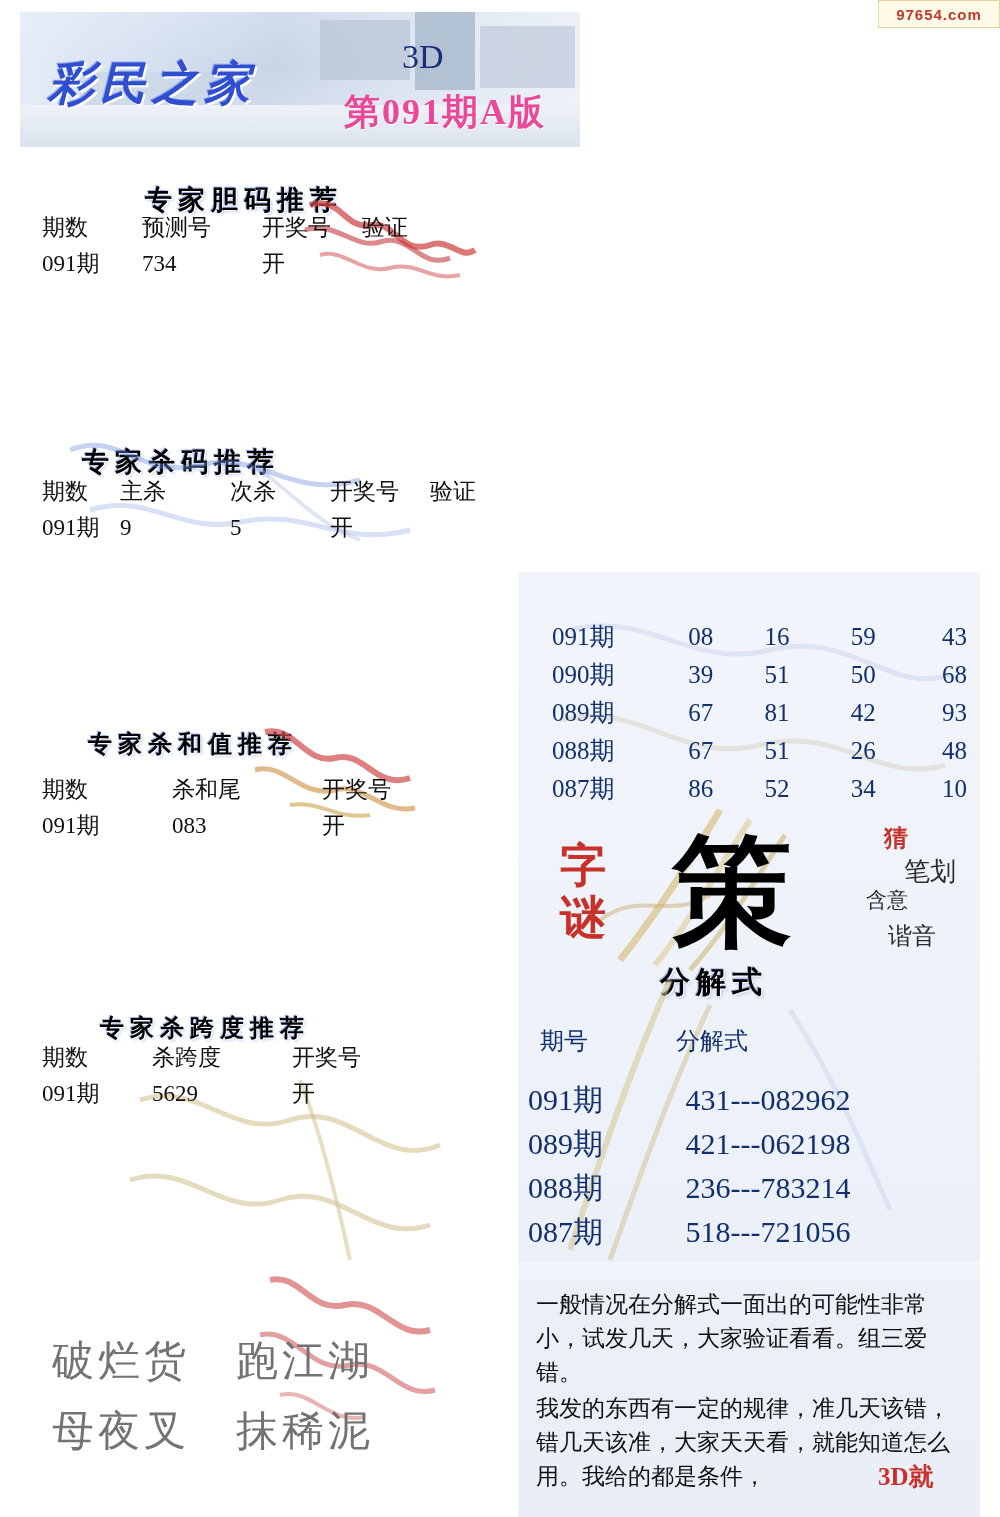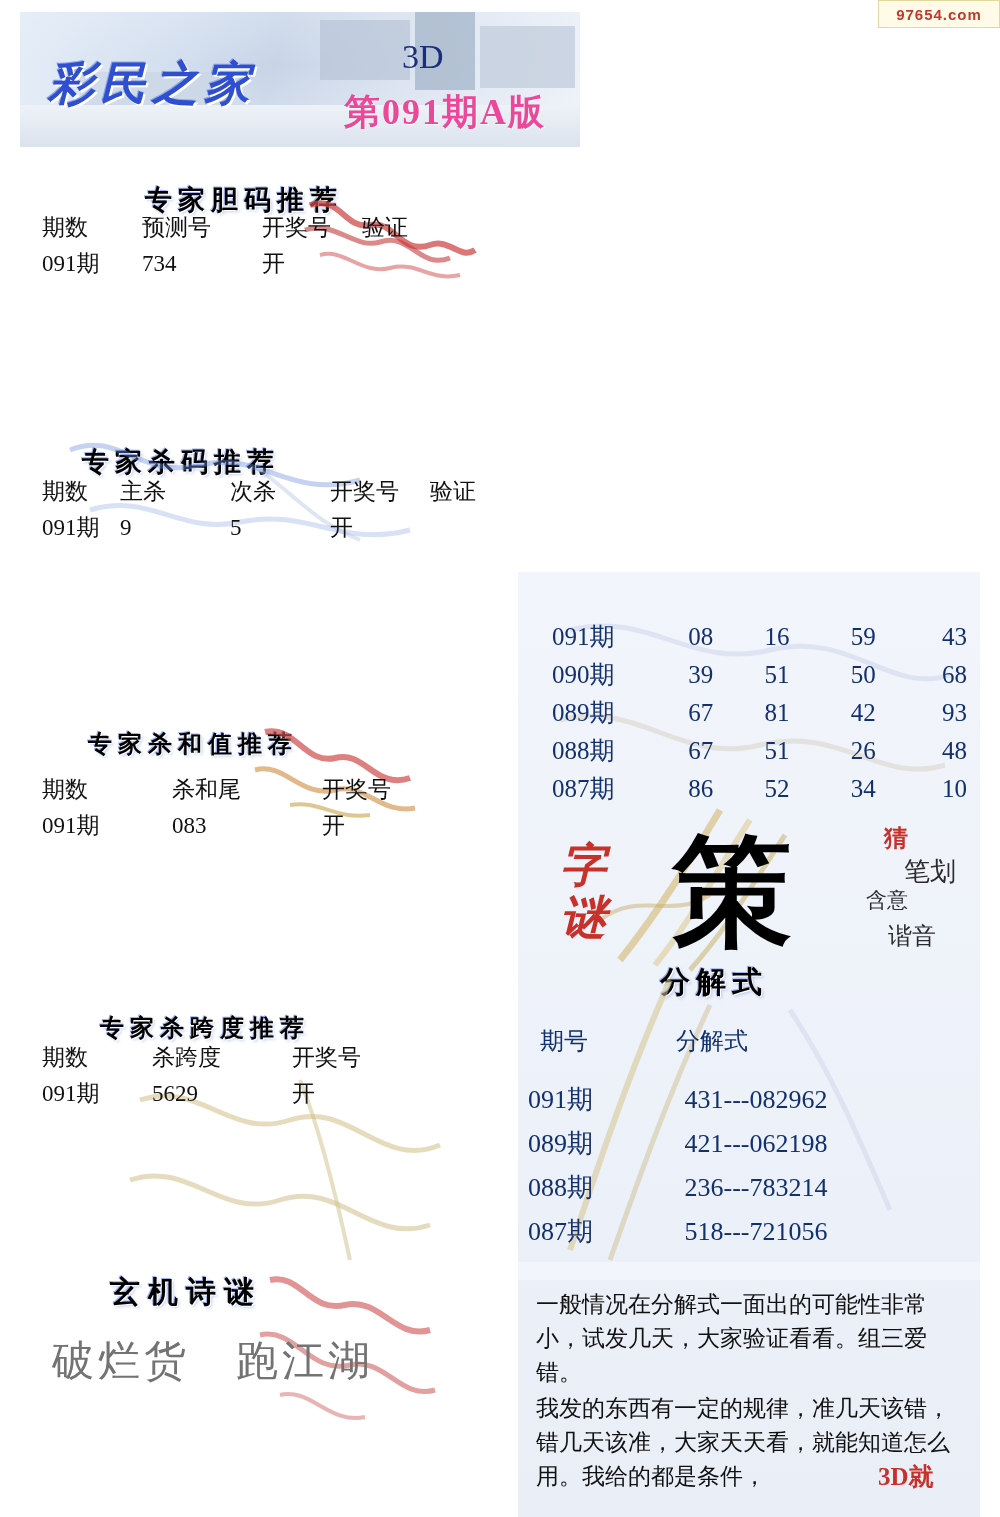--- a/index.html
+++ b/index.html
@@ -272,27 +272,27 @@
       <span class="c" style="width:140px">杀跨度</span>
       <span class="c" style="width:100px">开奖号</span>
     </div>
     <div class="row">
       <span class="c" style="width:110px">091期</span>
       <span class="c" style="width:140px">5629</span>
       <span class="c" style="width:100px">开</span>
     </div>
   </div>
 
-  <div class="sec-title" style="left:110px; top:1272px; font-size:30px; letter-spacing:8px;">玄机诗谜</div>
   <svg class="scribble" style="left:250px; top:1265px;" width="200" height="180">
     <path d="M20,15 C50,8 60,48 95,40 C130,32 145,75 180,65" stroke="#cf4b4b" stroke-width="6" fill="none" opacity=".6"></path>
     <path d="M10,70 C45,62 60,110 100,100 C135,92 150,135 185,125" stroke="#c74242" stroke-width="5" fill="none" opacity=".5"></path>
     <path d="M30,130 C60,122 80,160 115,152" stroke="#d16a6a" stroke-width="4" fill="none" opacity=".5"></path>
   </svg>
   <div class="poem" style="left:52px; top:1330px;">破烂货　跑江湖</div>
+  <div class="poem" style="left:52px; top:1400px;">母夜叉　抹稀泥</div>
 
   <div class="panel" style="left:518px; top:572px; width:462px; height:945px;"></div>
 
   <svg class="scribble" style="left:540px; top:600px;" width="420" height="200">
     <path d="M30,30 C110,10 150,70 230,50 C310,30 350,95 410,75" stroke="#aebde4" stroke-width="5" fill="none" opacity=".3"></path>
     <path d="M20,120 C100,100 140,165 220,145 C300,125 340,185 405,165" stroke="#c3b9a0" stroke-width="5" fill="none" opacity=".3"></path>
   </svg>
   <div class="rowlist" style="left:552px; top:618px;">
     <div class="r">
       <span style="width:130px">091期</span>
@@ -330,40 +330,40 @@
       <span style="width:60px">10</span>
     </div>
   </div>
 
   <svg class="scribble" style="left:600px; top:800px;" width="380" height="180">
     <path d="M20,160 C60,110 90,60 120,10" stroke="#d8c183" stroke-width="7" fill="none" opacity=".7"></path>
     <path d="M55,165 C95,115 120,65 150,20" stroke="#e0cb96" stroke-width="6" fill="none" opacity=".6"></path>
     <path d="M90,170 C130,125 155,80 185,35" stroke="#cdb778" stroke-width="5" fill="none" opacity=".6"></path>
     <path d="M0,120 C40,90 70,120 110,95" stroke="#c9b070" stroke-width="4" fill="none" opacity=".5"></path>
   </svg>
-  <div class="redstamp" style="left:560px; top:840px; font-size:46px; letter-spacing:4px; line-height:52px; width:90px;font-style:italic;">字谜</div>
+  <div class="redstamp" style="left:560px; top:840px; font-size:46px; letter-spacing:4px; line-height:52px; width:90px;">字谜</div>
   <div class="bigchar" style="left:672px; top:812px;">策</div>
   <div class="redstamp" style="left:884px; top:822px; font-size:24px;">猜</div>
   <div class="greystamp" style="left:904px; top:854px; font-size:26px; color:#2b2b2b;">笔划</div>
   <div class="greystamp" style="left:866px; top:886px; font-size:21px; color:#2b2b2b;">含意</div>
   <div class="greystamp" style="left:888px; top:920px; font-size:24px; color:#2b2b2b;">谐音</div>
 
   <div class="sec-title" style="left:660px; top:962px; font-size:30px; letter-spacing:6px;">分解式</div>
   <svg class="scribble" style="left:530px; top:950px;" width="430" height="330">
     <path d="M40,300 C70,210 100,120 140,30" stroke="#d5c48e" stroke-width="6" fill="none" opacity=".55"></path>
     <path d="M80,310 C110,225 140,140 180,55" stroke="#cbbb85" stroke-width="5" fill="none" opacity=".45"></path>
     <path d="M260,60 C300,120 330,190 360,260" stroke="#b9c5e0" stroke-width="5" fill="none" opacity=".3"></path>
   </svg>
   <div class="rowlist" style="left:540px; top:1022px; font-size:24px;">
     <div class="r">
       <span style="width:130px">期号</span>
       <span style="width:200px">分解式</span>
     </div>
   </div>
-  <div class="rowlist" style="left:528px; top:1078px; font-size:26px;">
+  <div class="rowlist" style="left:528px; top:1078px; font-size:30px;">
     <div class="r" style="line-height:44px">
       <span style="width:150px">091期</span>
       <span style="width:300px">431---082962</span>
     </div>
     <div class="r" style="line-height:44px">
       <span style="width:150px">089期</span>
       <span style="width:300px">421---062198</span>
     </div>
     <div class="r" style="line-height:44px">
       <span style="width:150px">088期</span>

